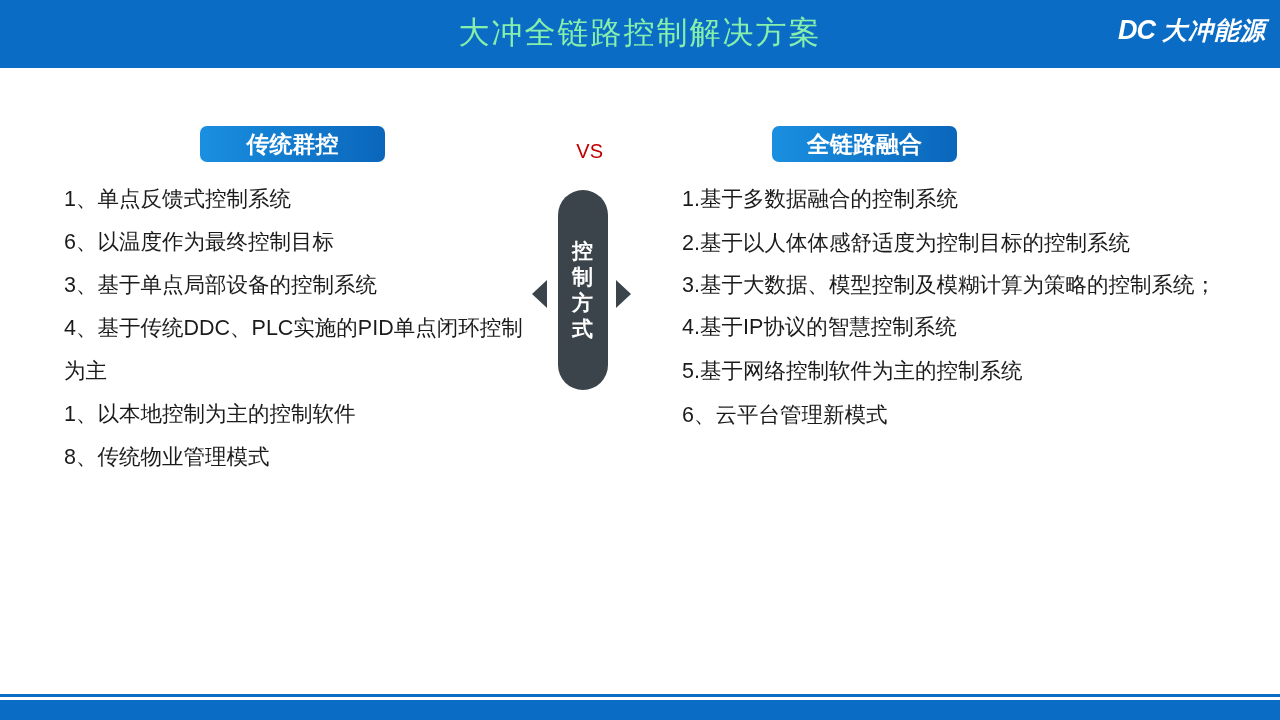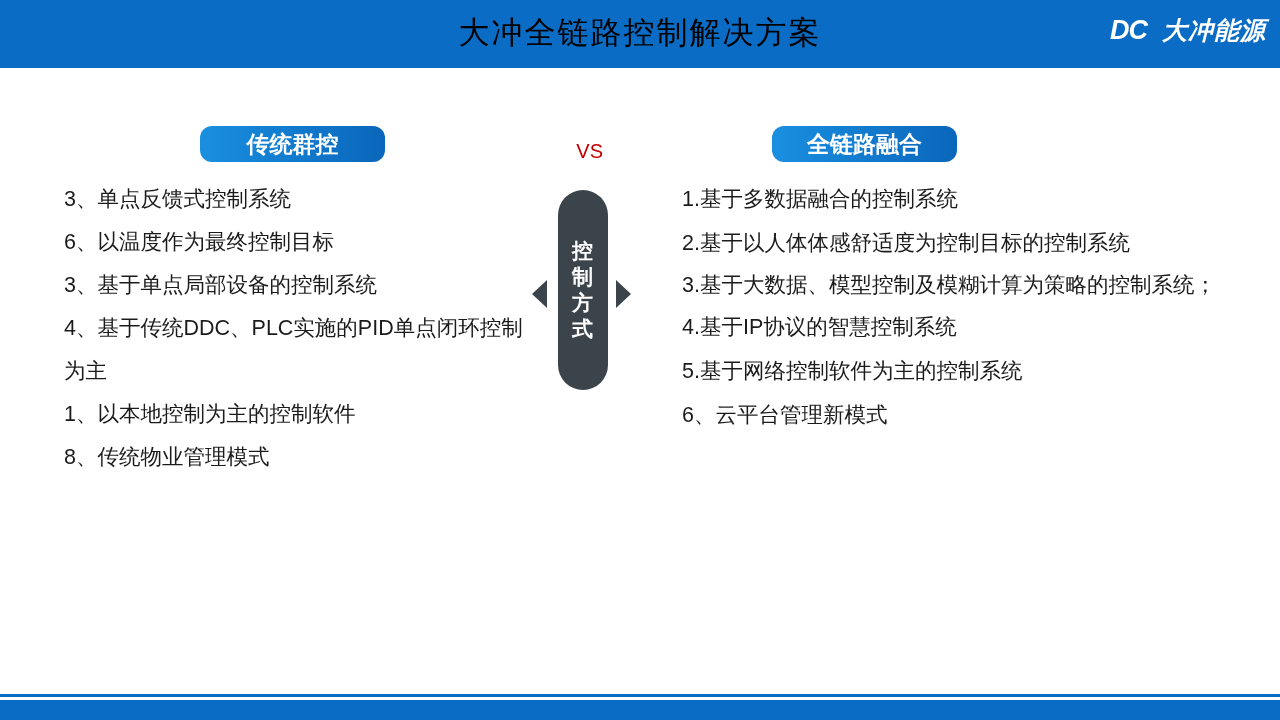--- a/index.html
+++ b/index.html
@@ -23,45 +23,45 @@
     height: 68px;
     background: #0a6cc4;
   }
   .header-title {
     position: absolute;
     left: 0; top: 0;
     width: 1280px;
     height: 56px;
     line-height: 66px;
     text-align: center;
-    color: #000000;
+    color: #86efac;
     font-size: 31px;
     letter-spacing: 2px;
     font-weight: normal;
   }
   .logo {
     position: absolute;
     right: 14px;
     top: 14px;
     display: flex;
     align-items: center;
     color: #ffffff;
   }
   .logo-dc {
     font-size: 27px;
     font-weight: bold;
     font-style: italic;
     letter-spacing: -1px;
+    margin-right: 7px;
   }
   .logo-name {
     font-size: 25px;
     font-weight: bold;
     font-style: italic;
     letter-spacing: 1px;
-    margin-left: 15px;
   }
 
   
   .footer-bar {
     position: absolute;
     left: 0;
     top: 700px;
     width: 1280px;
     height: 20px;
     background: #0a6cc4;
@@ -77,21 +77,21 @@
 
   
   .pill {
     position: absolute;
     height: 36px;
     line-height: 36px;
     text-align: center;
     font-size: 23px;
     font-weight: bold;
     color: #ffffff;
-    border-radius: 12px;
+    border-radius: 7px;
   }
   .pill-left {
     left: 200px;
     top: 126px;
     width: 185px;
     background: linear-gradient(to right, #1a8fe0 0%, #0a66bb 100%);
   }
   .pill-right {
     left: 772px;
     top: 126px;
@@ -195,21 +195,21 @@
 <div class="arrow-left"></div>
 <div class="arrow-right"></div>
 <div class="capsule">
   <span>控</span>
   <span>制</span>
   <span>方</span>
   <span>式</span>
 </div>
 
 <div class="col-left">
-  <div class="item">3、单点反馈式控制系统</div>
+  <div class="item">1、单点反馈式控制系统</div>
   <div class="item">6、以温度作为最终控制目标</div>
   <div class="item">3、基于单点局部设备的控制系统</div>
   <div class="item">4、基于传统DDC、PLC实施的PID单点闭环控制为主</div>
   <div class="item">1、以本地控制为主的控制软件</div>
   <div class="item">8、传统物业管理模式</div>
 </div>
 
 <div class="col-right">
   <div class="item">1.基于多数据融合的控制系统</div>
   <div class="item">2.基于以人体体感舒适度为控制目标的控制系统</div>

